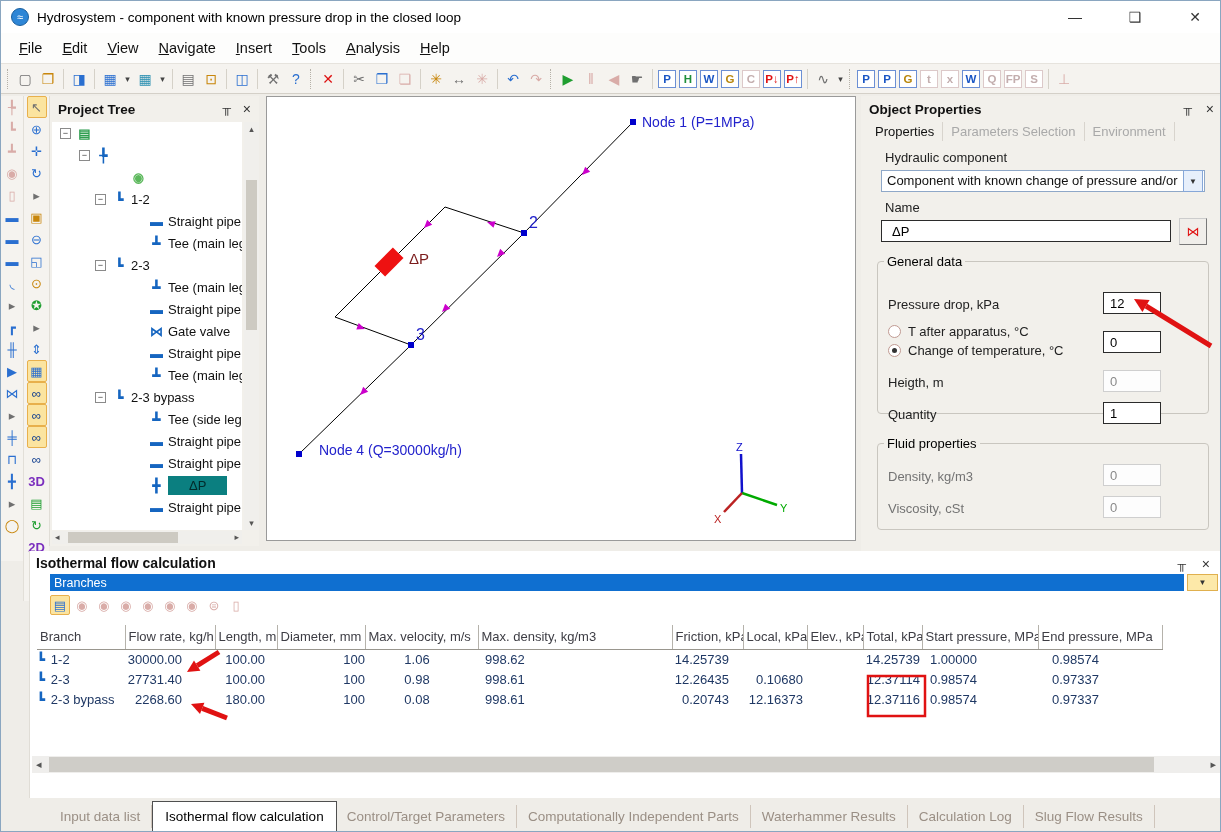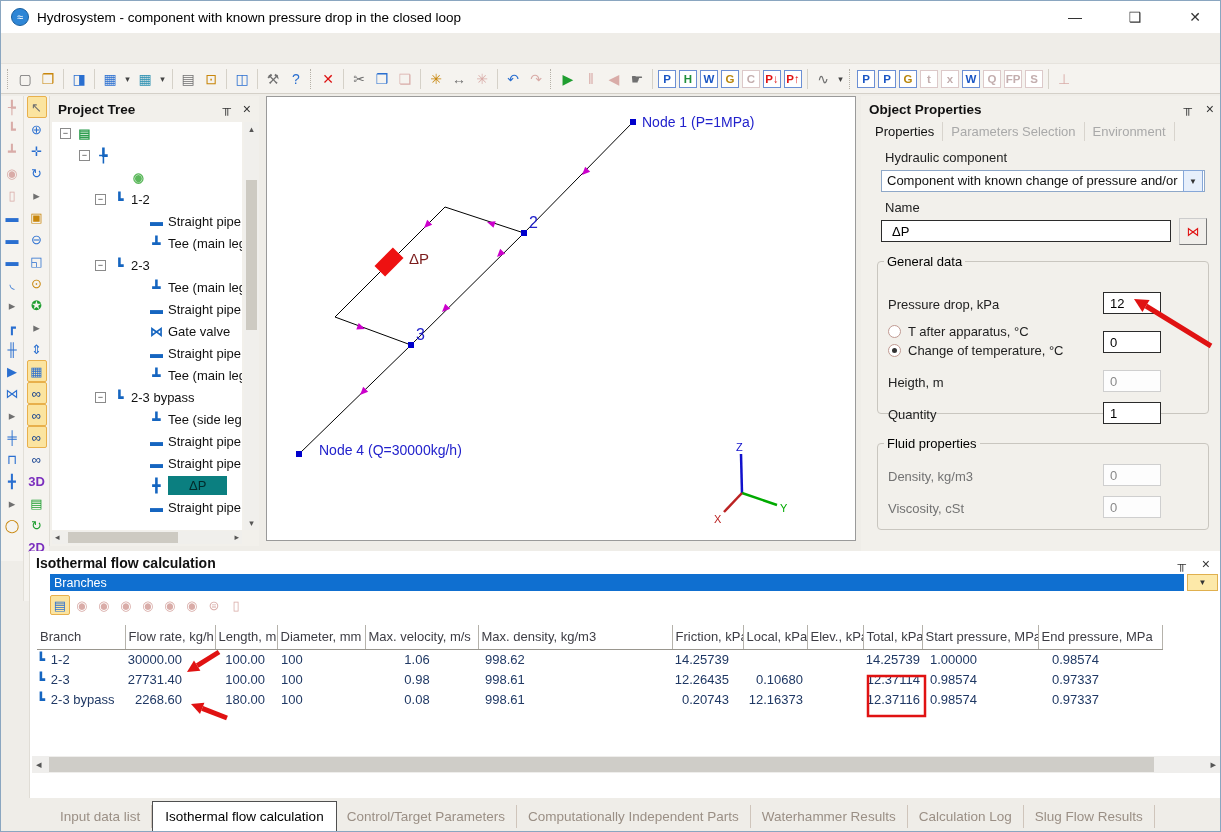--- a/index.html
+++ b/index.html
@@ -118,21 +118,21 @@
   .bp-tools .ti { width:20px; height:20px; font-size:13px; }
   table.res { position:absolute; top:74px; left:7px; border-collapse:collapse;
               table-layout:fixed; width:1125px; font-size:13px; }
   table.res th { font-weight:normal; color:#3d3d44; text-align:left; height:24px;
                  padding:0 0 0 3px; border-right:1px solid #b5b2ab;
                  border-bottom:1px solid #99968e; white-space:nowrap; overflow:hidden; }
   table.res td { height:20px; color:#1f3864; white-space:nowrap; overflow:hidden; }
   td.a-l{text-align:left}
   table.res td:nth-child(2){text-align:right;padding-right:33px}
   table.res td:nth-child(3){text-align:right;padding-right:12px}
-  table.res td:nth-child(4){text-align:left;padding-left:4px}
+  table.res td:nth-child(4){text-align:right;padding-left:4px}
   table.res td:nth-child(5){text-align:center;padding-right:9px}
   table.res td:nth-child(6){text-align:left;padding-left:7px}
   table.res td:nth-child(7){text-align:right;padding-right:14px}
   table.res td:nth-child(8){text-align:right;padding-right:4px}
   table.res td:nth-child(9){text-align:right;padding-right:4px}
   table.res td:nth-child(10){text-align:right;padding-right:2px}
   table.res td:nth-child(11){text-align:left;padding-left:8px}
   table.res td:nth-child(12){text-align:left;padding-left:14px}
   .bic::before { content:"┗"; color:#1565c0; font-weight:bold; margin-right:6px; }
   .bhscroll { position:absolute; top:205px; left:2px; right:2px; height:17px;
@@ -155,20 +155,31 @@
   <div class="titlebar">
     <span class="appicon">≈</span>
     <span class="wtitle">Hydrosystem - component with known pressure drop in the closed loop</span>
     <span class="wbtns">
       <span class="wbtn">—</span>
       <span class="wbtn">❑</span>
       <span class="wbtn">✕</span>
     </span>
   </div>
 
+  <div class="menubar">
+
+  <span class="menu-item">File</span>
+      <span class="menu-item">Edit</span>
+      <span class="menu-item">View</span>
+      <span class="menu-item">Navigate</span>
+      <span class="menu-item">Insert</span>
+      <span class="menu-item">Tools</span>
+      <span class="menu-item">Analysis</span>
+      <span class="menu-item">Help</span>
+    </div>
 
   <div class="toolbar">
     <span class="tgrip"></span>
     <span class="tgrp">
         <span class="ti gray">▢</span>
         <span class="ti amber">❐</span>
       </span>
     <span class="tsep"></span>
     <span class="tgrp">
         <span class="ti blue">◨</span>

